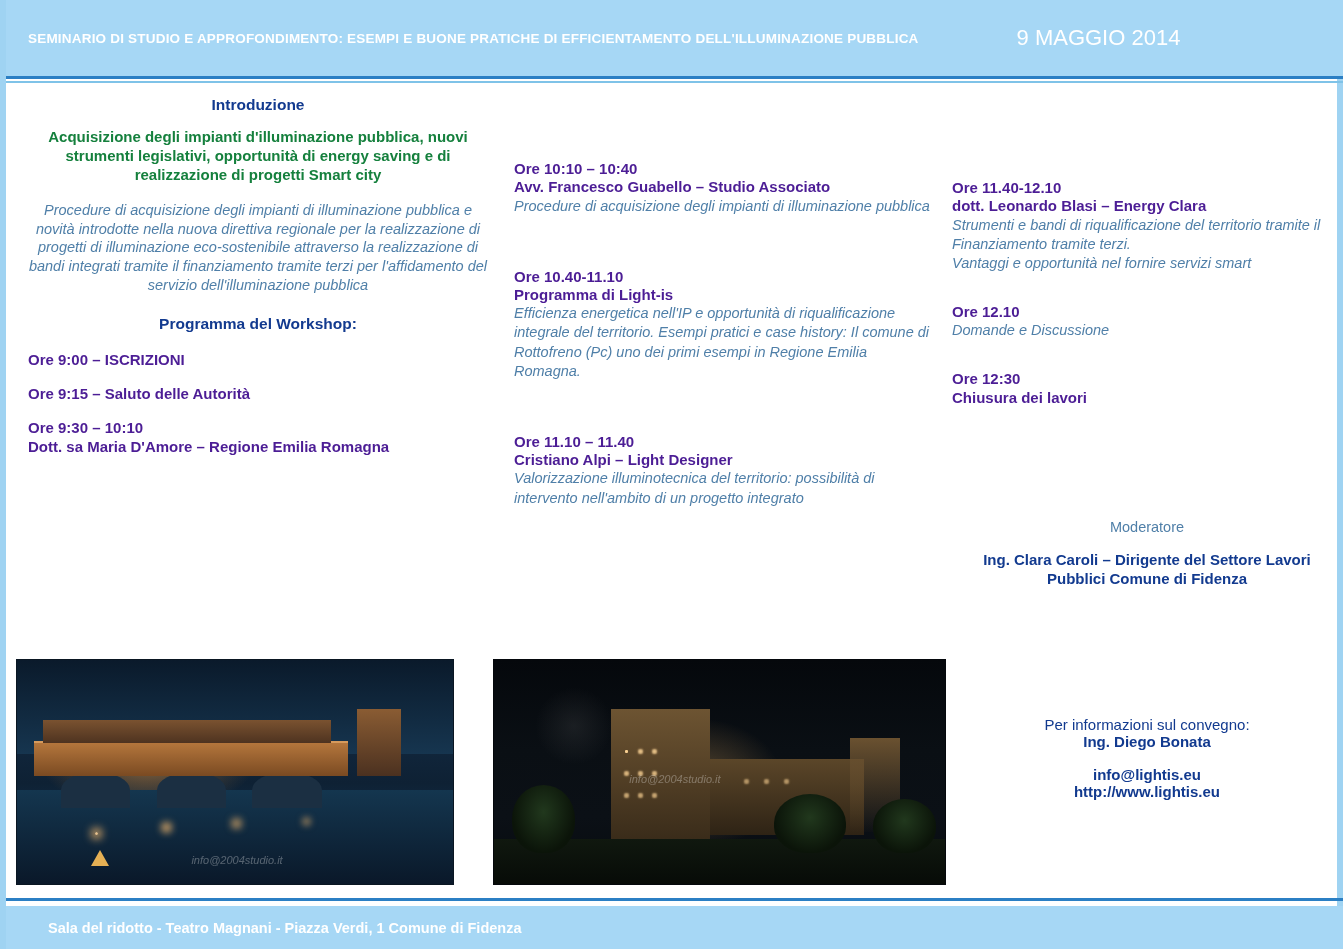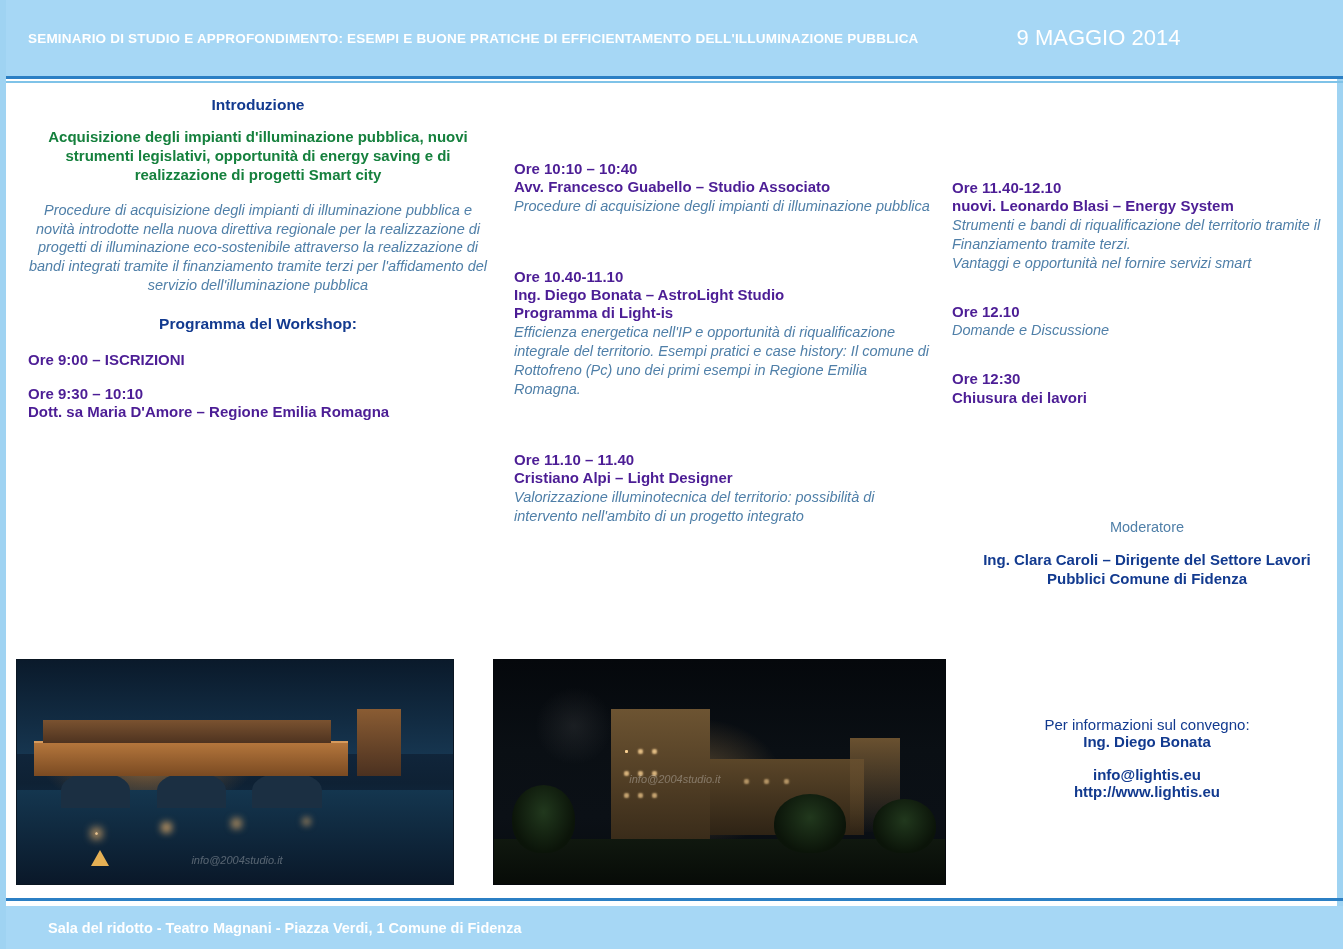--- a/index.html
+++ b/index.html
@@ -343,48 +343,50 @@
   <div class="col col1">
     <p class="c-title">Introduzione</p>
     <p class="c-heading">Acquisizione degli impianti d'illuminazione pubblica, nuovi strumenti  legislativi, opportunità di energy saving e di realizzazione di progetti Smart city</p>
     <p class="c-italic-center">Procedure di acquisizione degli impianti di illuminazione pubblica e novità introdotte nella nuova direttiva regionale per la realizzazione di progetti di illuminazione eco-sostenibile attraverso la realizzazione di bandi integrati tramite il finanziamento tramite terzi per l'affidamento del servizio dell'illuminazione pubblica</p>
     <p class="c-programma">Programma del Workshop:</p>
 
     <div class="item">
       <p class="item-line">Ore 9:00 –  ISCRIZIONI</p>
     </div>
     <div class="item">
+      <p class="item-line">Ore 9:15 –  Saluto delle Autorità</p>
+    </div>
+    <div class="item">
       <p class="item-line">Ore 9:30 – 10:10</p>
       <p class="item-line">Dott. sa Maria D'Amore – Regione Emilia Romagna</p>
     </div>
   </div>
 
   <div class="col col2" style="top:160px;">
     <div class="item item-gap-xl">
       <p class="item-line">Ore 10:10 – 10:40</p>
       <p class="item-line">Avv. Francesco Guabello – Studio Associato</p>
       <p class="item-desc">Procedure di acquisizione degli impianti di illuminazione pubblica</p>
     </div>
     <div class="item item-gap-xl">
       <p class="item-line">Ore 10.40-11.10</p>
-      <p class="item-line">Ing. Diego Bonata – AstroLight Studio</p>
       <p class="item-line">Programma di Light-is</p>
       <p class="item-desc">Efficienza energetica nell'IP e opportunità di riqualificazione integrale del territorio. Esempi pratici e case history: Il comune di Rottofreno (Pc) uno dei primi esempi in Regione Emilia Romagna.</p>
     </div>
     <div class="item">
       <p class="item-line">Ore 11.10 – 11.40</p>
       <p class="item-line">Cristiano Alpi – Light Designer</p>
       <p class="item-desc">Valorizzazione  illuminotecnica del territorio: possibilità di intervento nell'ambito di un progetto integrato</p>
     </div>
   </div>
 
   <div class="col col3" style="top:158px;">
     <div class="item item-gap-xxl">
       <p class="item-line">Ore 11.40-12.10</p>
-      <p class="item-line">nuovi. Leonardo Blasi – Energy System</p>
+      <p class="item-line">dott. Leonardo Blasi – Energy Clara</p>
       <p class="item-desc" style="white-space:pre-line;">Strumenti e bandi di riqualificazione del territorio tramite il Finanziamento tramite terzi.
 Vantaggi e opportunità nel fornire servizi smart</p>
     </div>
     <div class="item item-gap-xxl">
       <p class="item-line">Ore 12.10</p>
       <p class="item-desc">Domande e Discussione</p>
     </div>
     <div class="item">
       <p class="item-line">Ore 12:30</p>
       <p class="item-line">Chiusura dei lavori</p>

